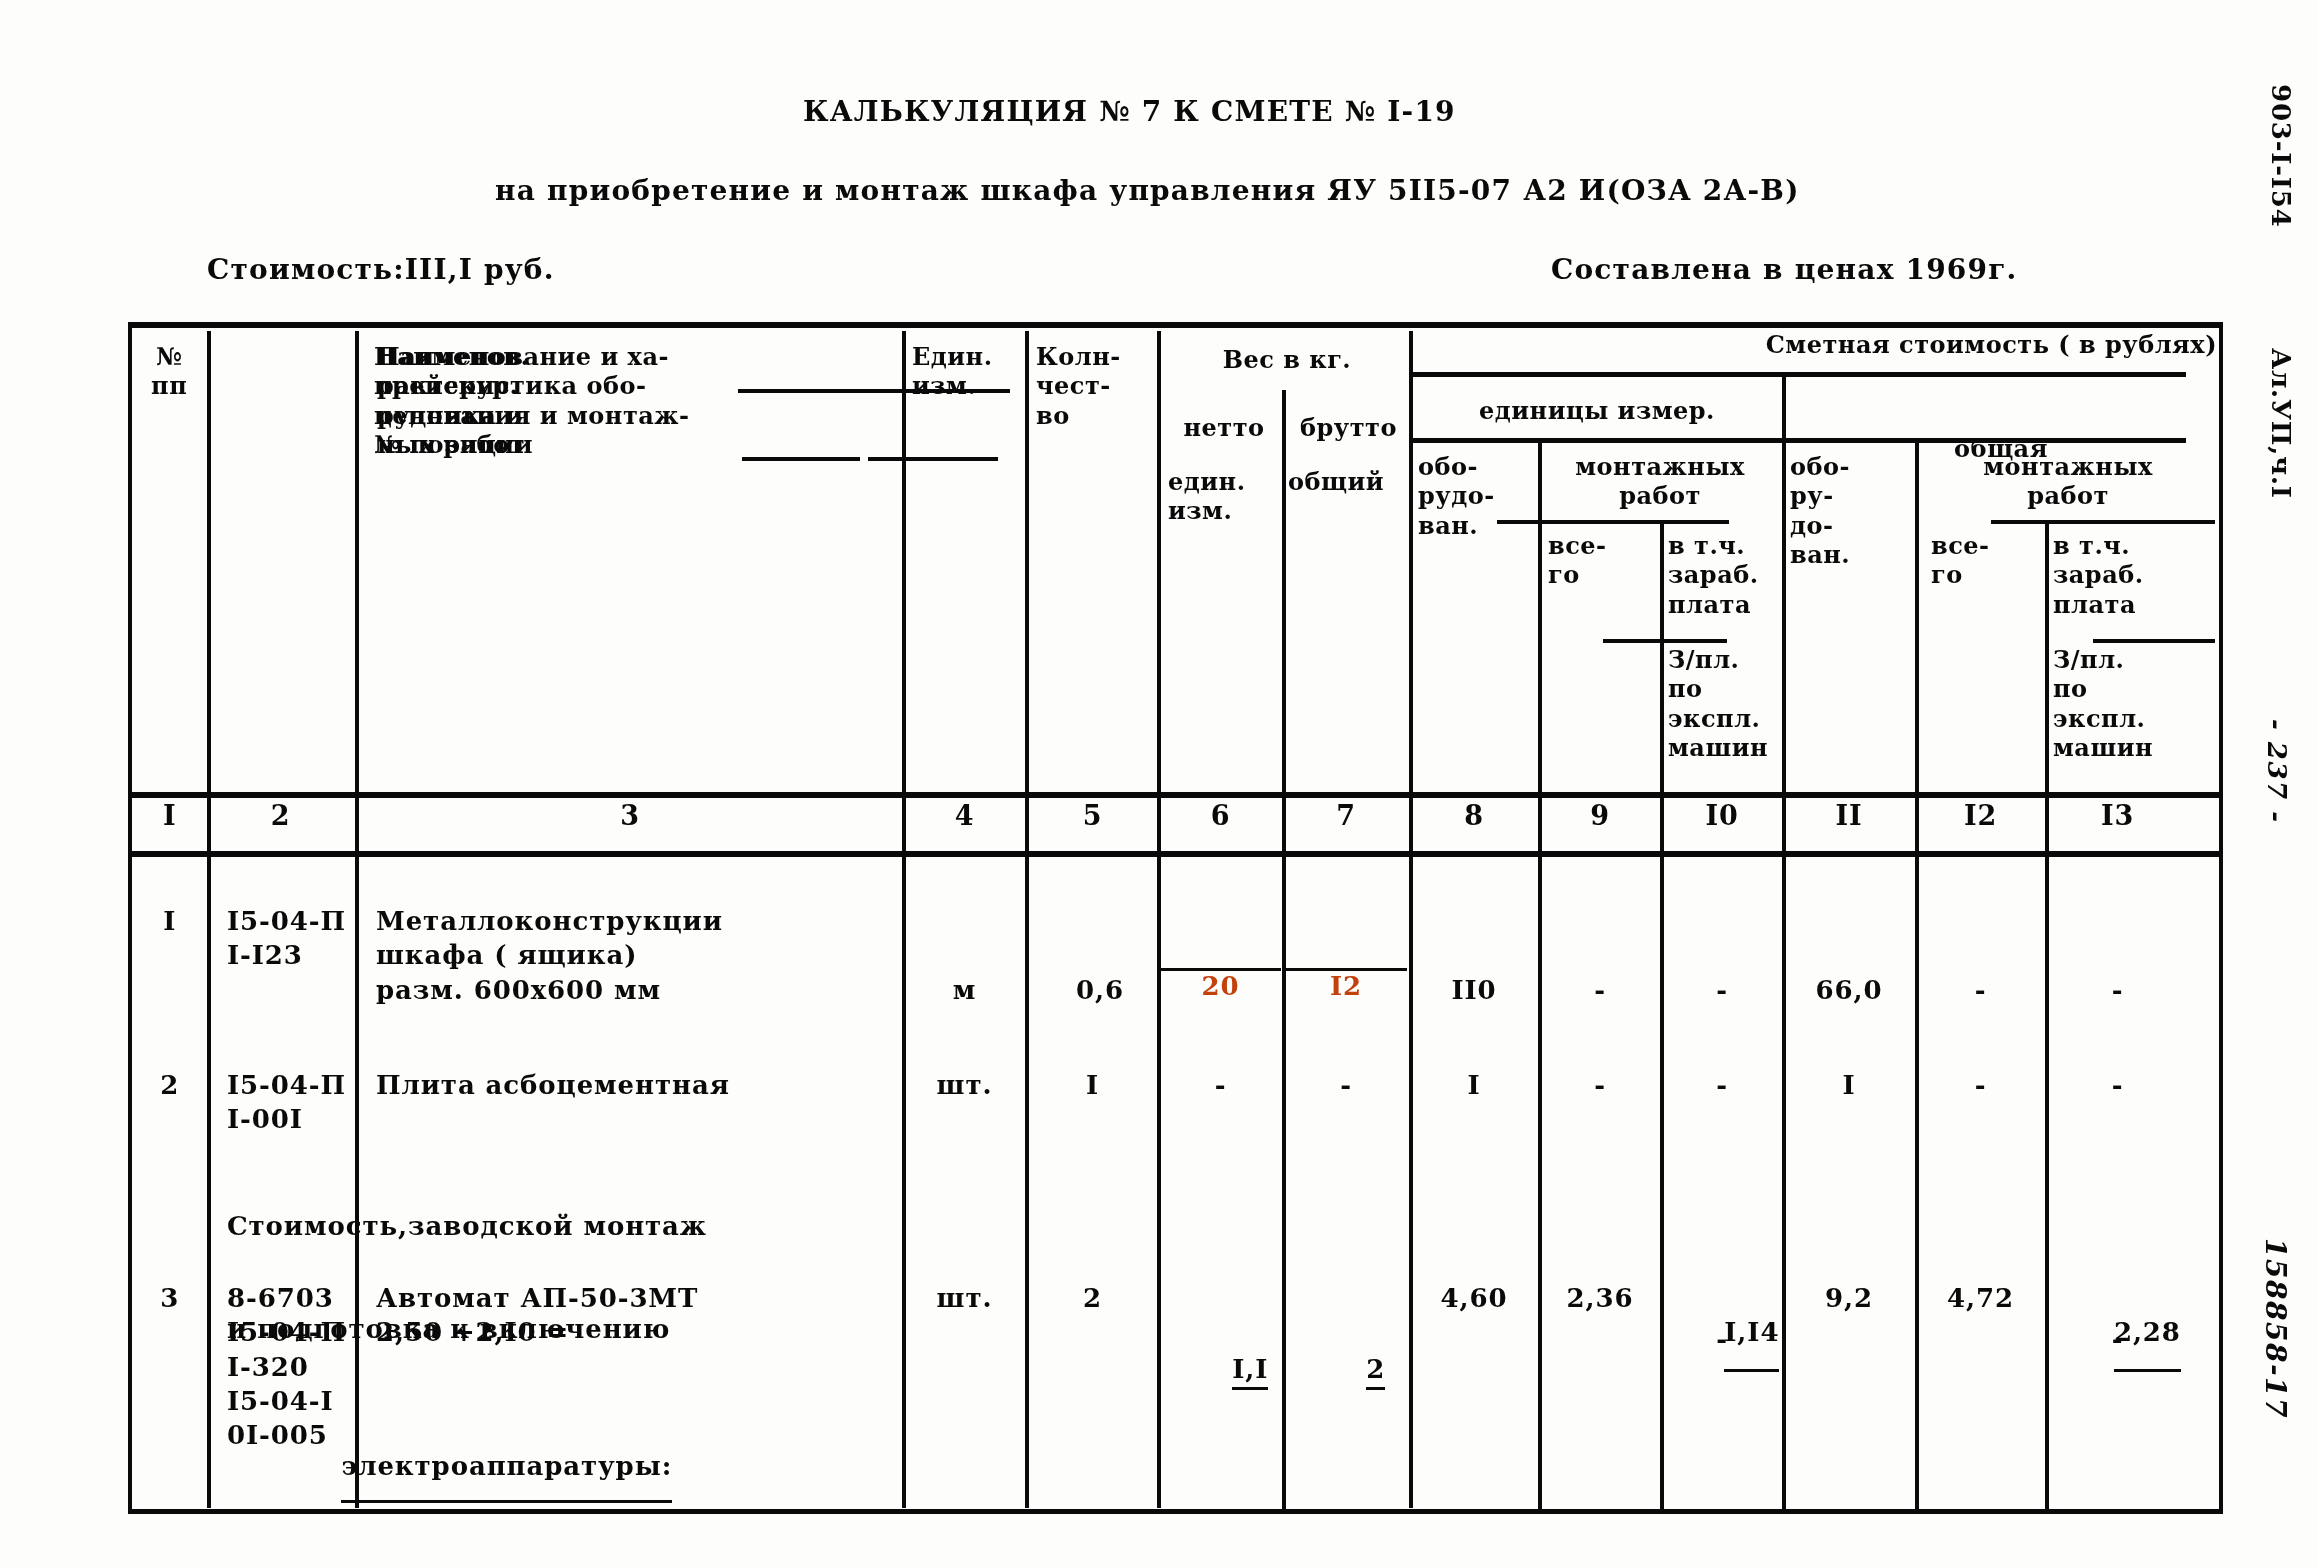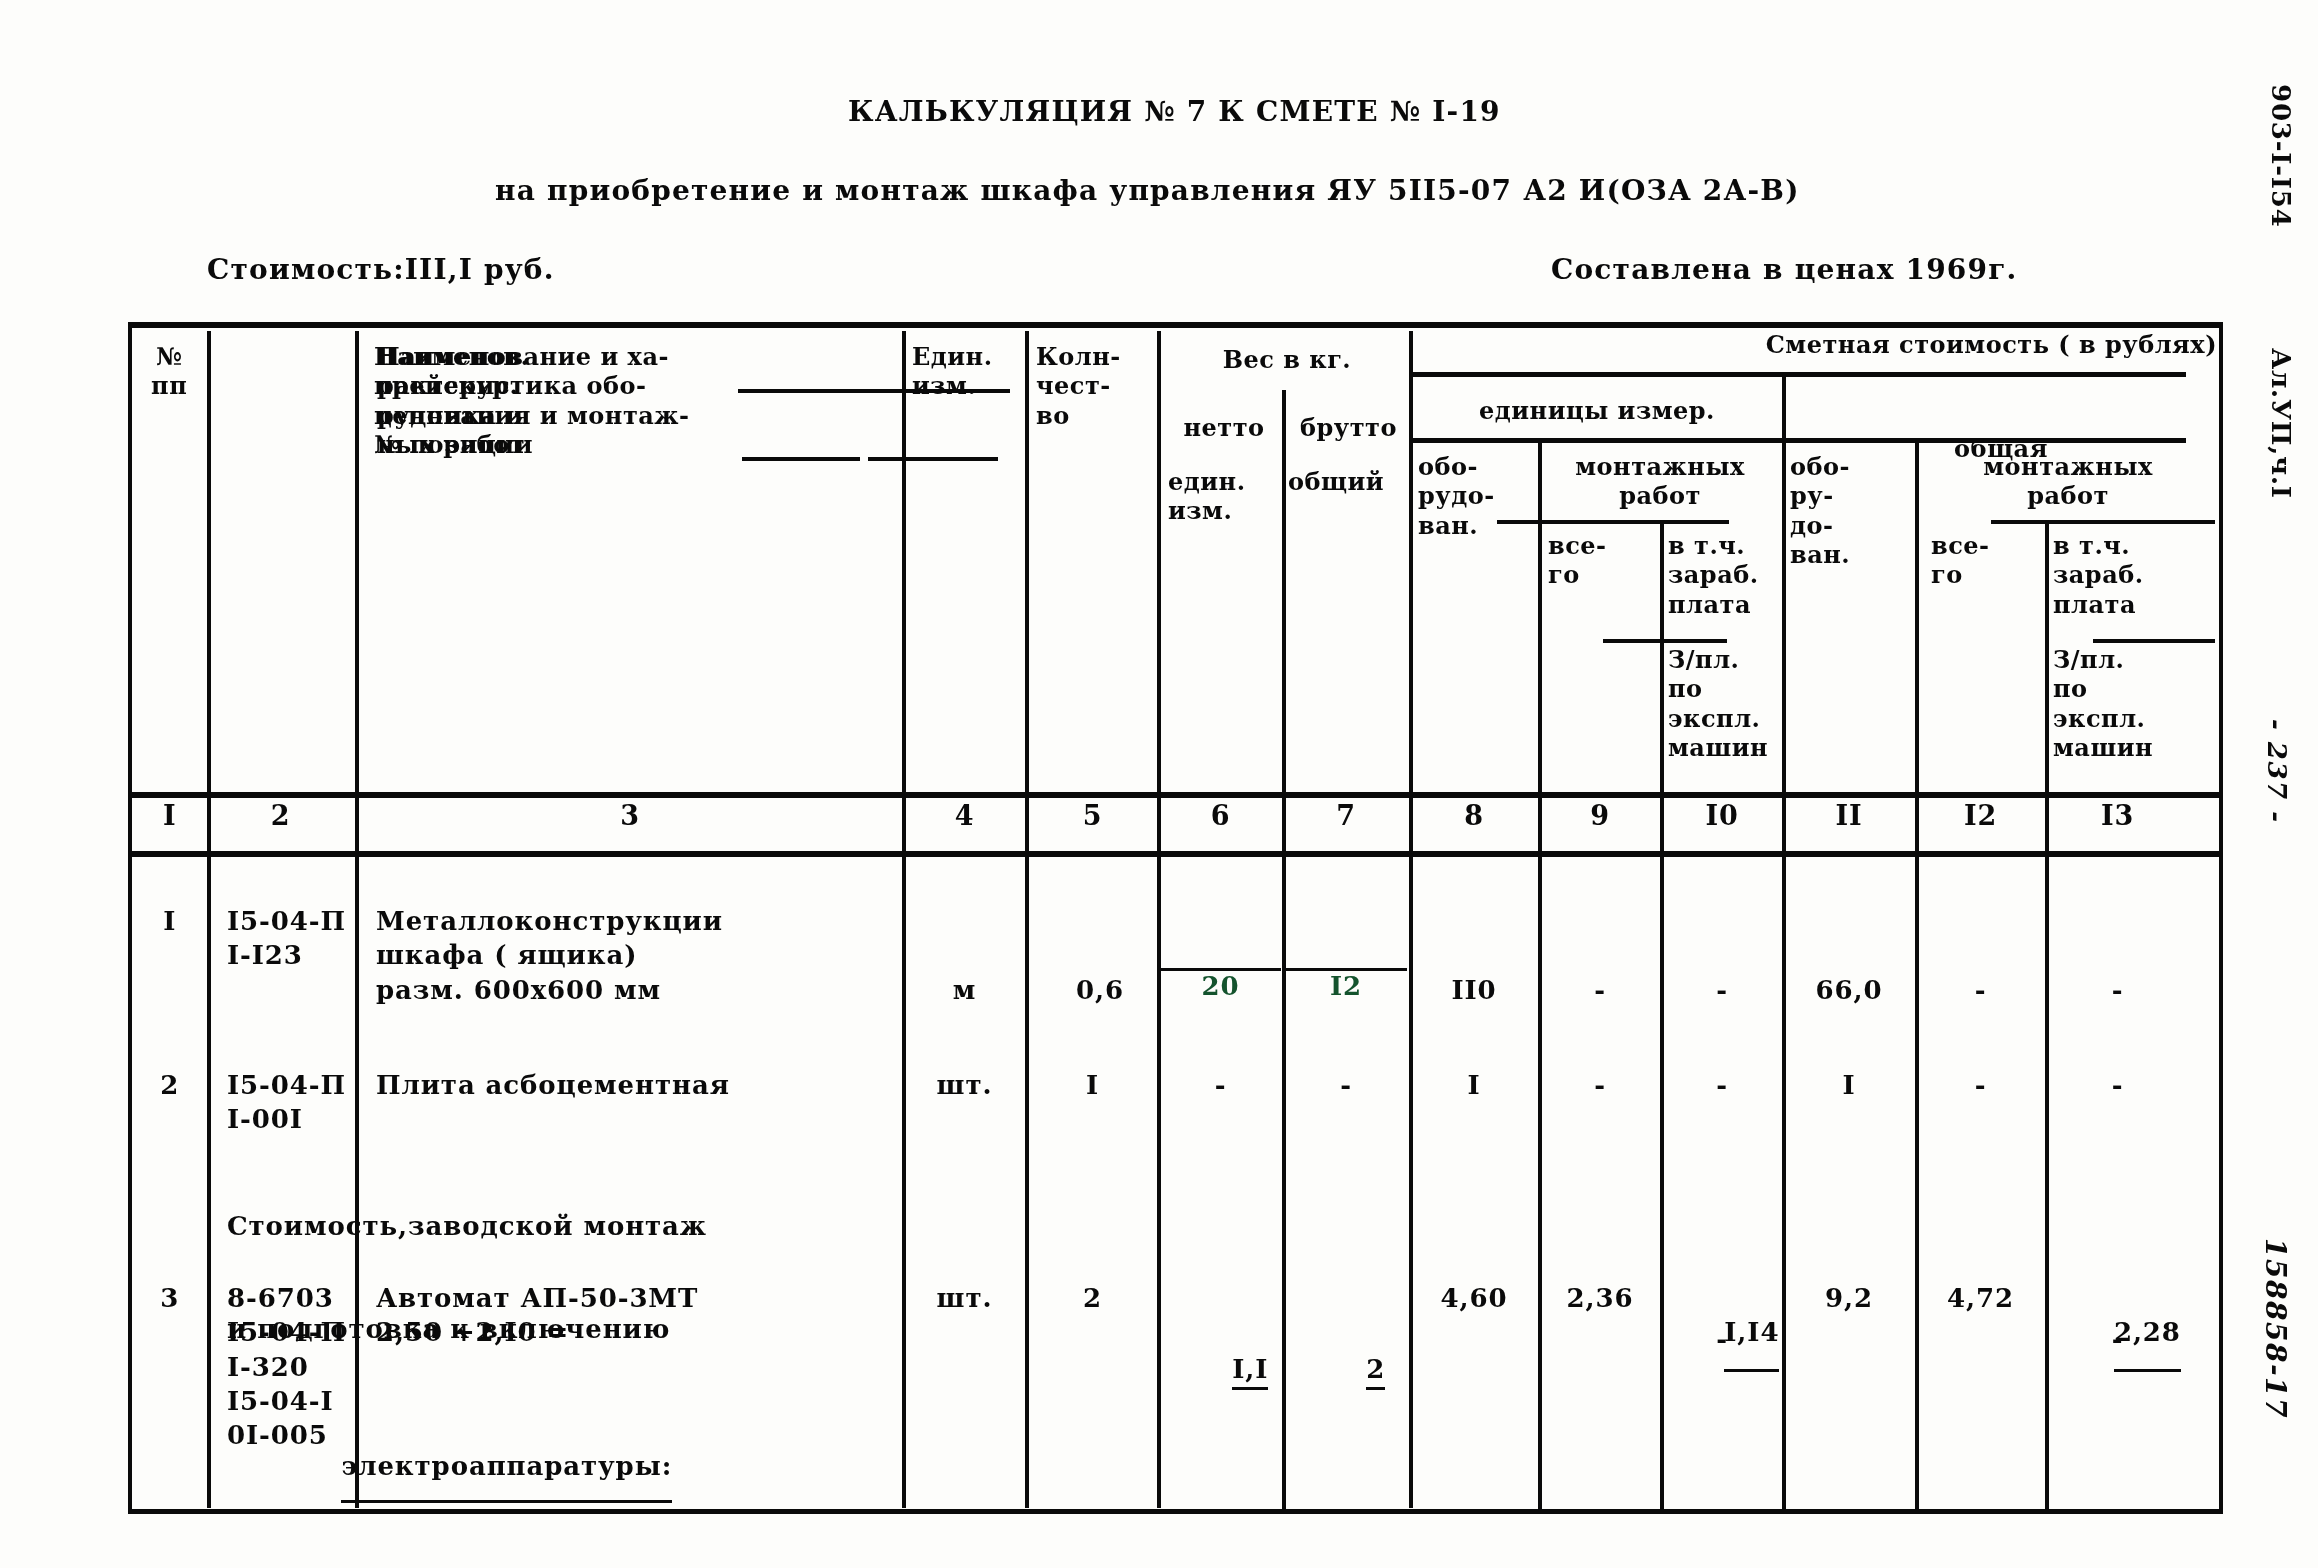--- a/index.html
+++ b/index.html
@@ -24,21 +24,21 @@
     font-weight: 700;
     color: #0a0a0a;
     letter-spacing: 1.2px;
     white-space: pre;
     line-height: 1.05;
   }
 
   
   #hdr-title {
     position: absolute;
-    left: 848px;
+    left: 803px;
     top: 97px;
     font-size: 28px;
   }
   #hdr-sub {
     position: absolute;
     left: 495px;
     top: 176px;
     font-size: 28px;
   }
   #hdr-cost {
@@ -108,21 +108,21 @@
     line-height: 1.32;
     letter-spacing: 0.9px;
     white-space: pre;
   }
   .bcell.c { text-align: center; }
   .frac {
     position: absolute;
     font-family: "DejaVu Serif", serif;
     font-weight: 700;
     font-size: 26px;
-    color: #14532d;
+    color: #c2410c;
     text-align: center;
     letter-spacing: 0.8px;
   }
   .frac .bar {
     display: block;
     border-top: 3.9px solid #0a0a0a;
     margin: -1.5px 0 0.8px 0;
   }
   .ul  { border-bottom: 3.9px solid #0a0a0a; display: inline-block; padding-bottom: 0.8px; }
   .ul2 { border-bottom: 3.1px solid #0a0a0a; display: inline-block; padding-bottom: 19px; }

